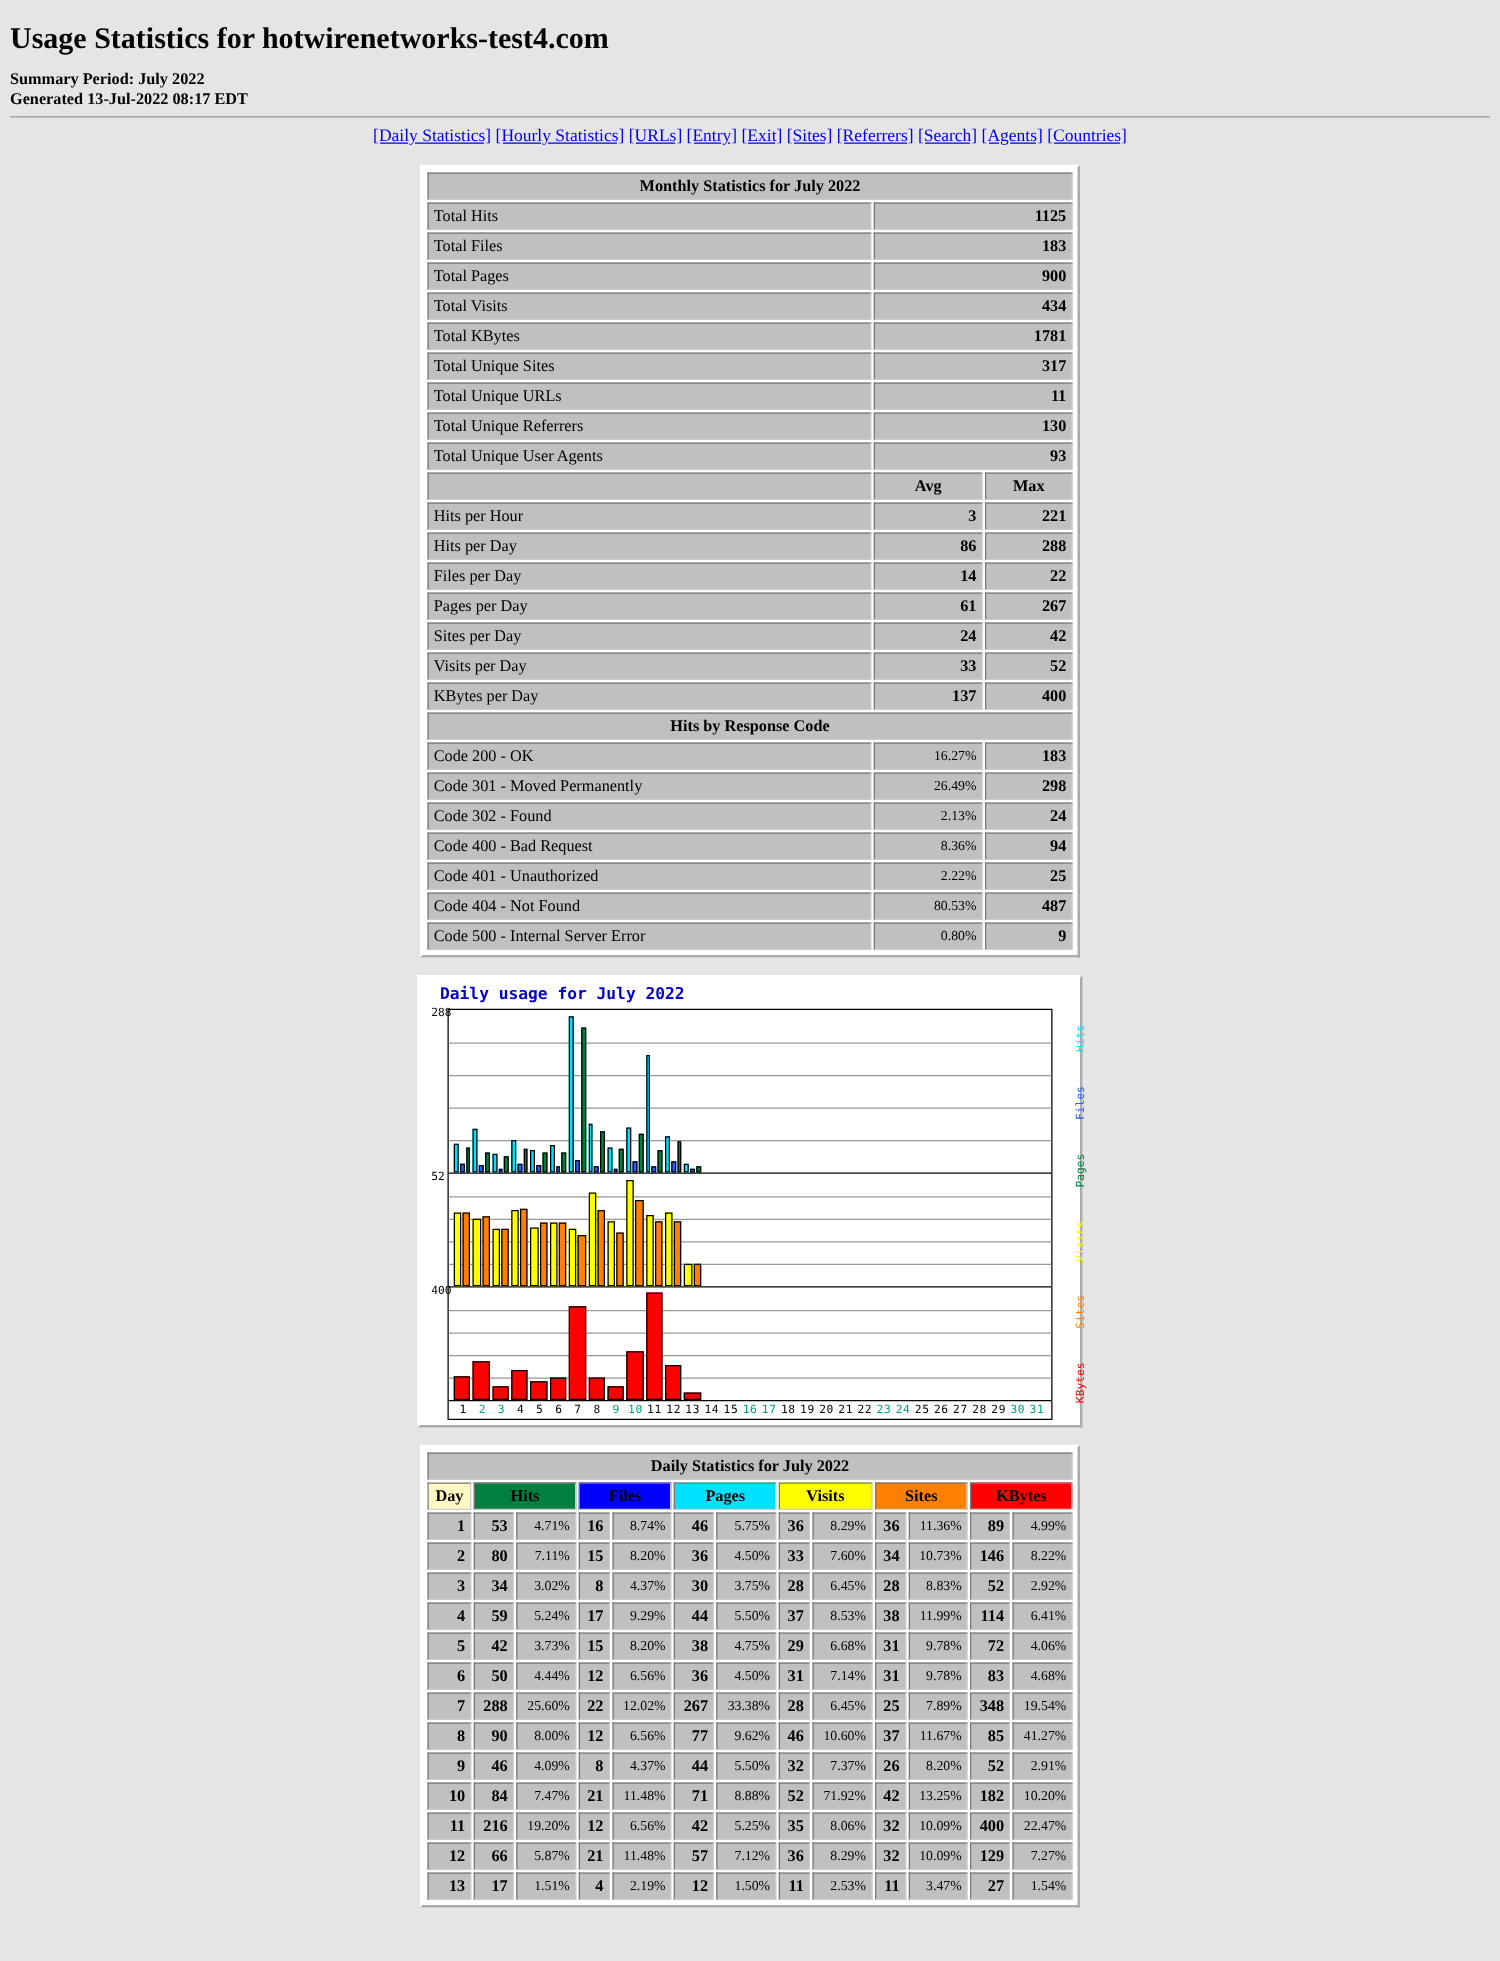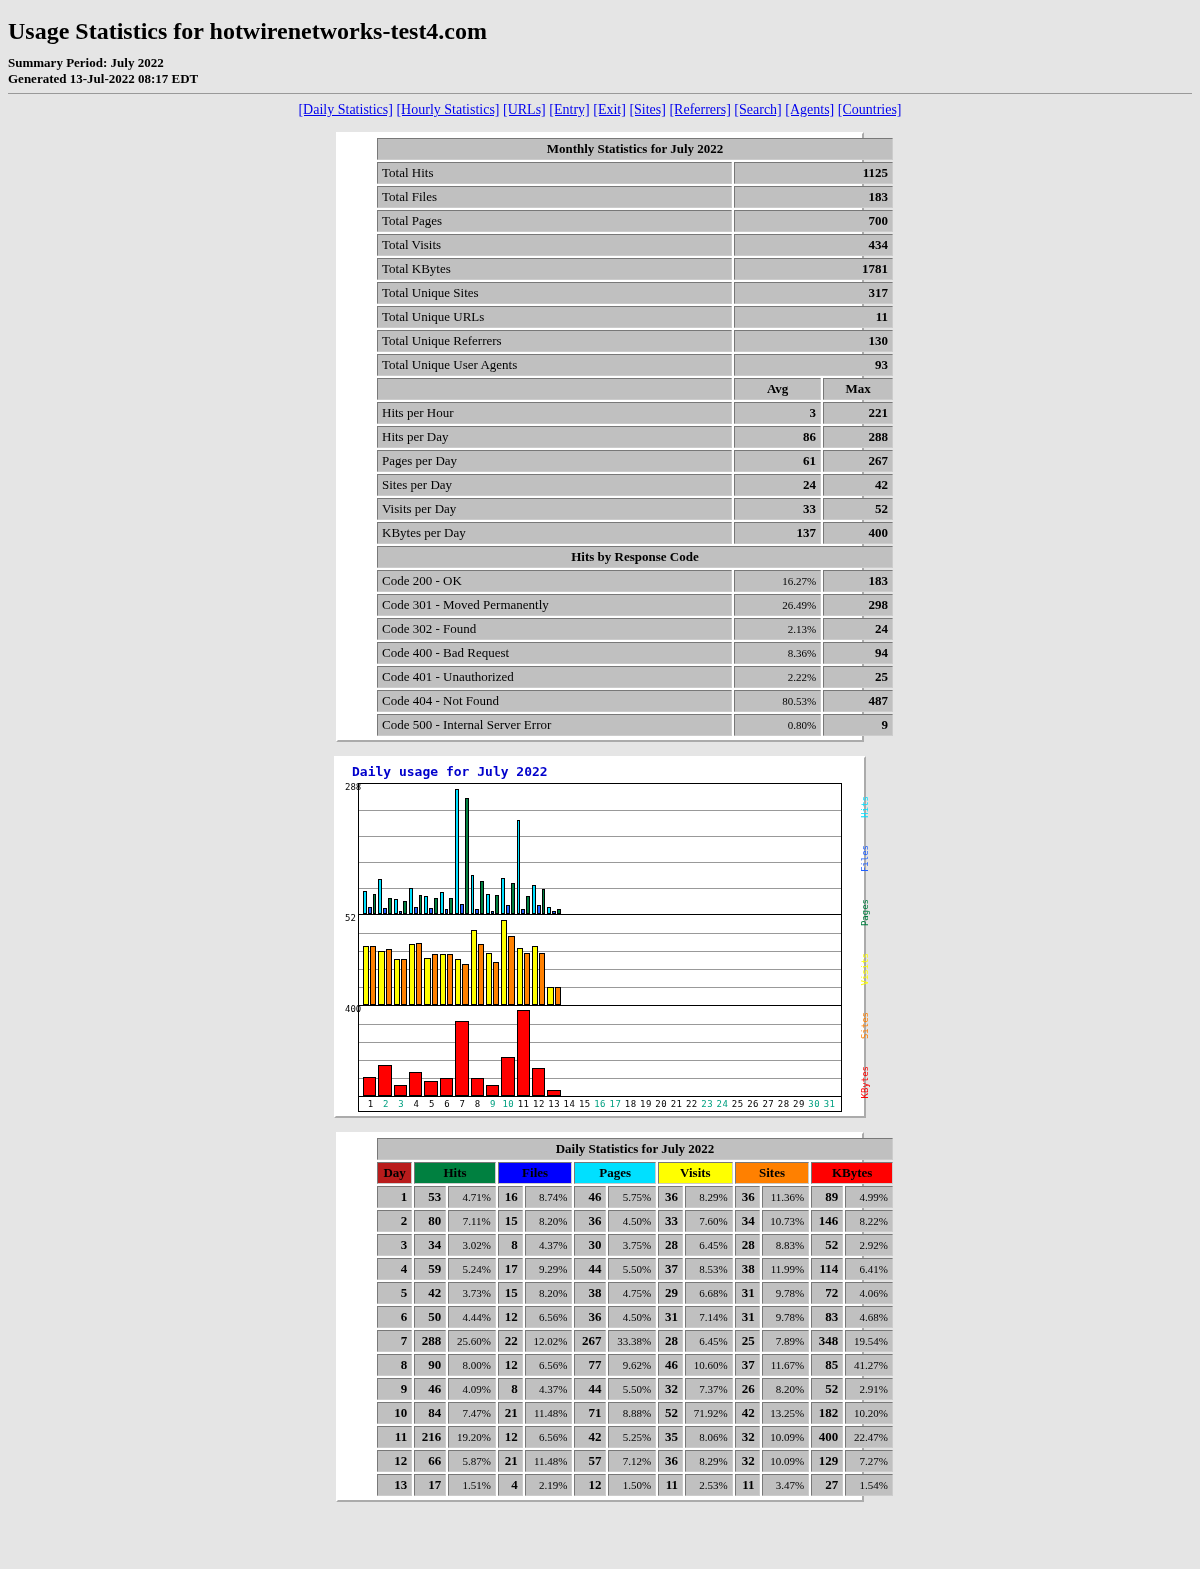--- a/index.html
+++ b/index.html
@@ -20,21 +20,20 @@
     margin: 14px auto;
     background: #fff;
     border: 2px outset #fff;
     padding: 2px;
   }
   table.stats {
     width: 100%;
     border-collapse: separate;
     border-spacing: 2px;
     font-size: 13px;
-    margin-left: 35px;
   }
   table.stats th, table.stats td {
     border: 1px inset #ccc;
     background: #C0C0C0;
     padding: 2px 4px;
     white-space: nowrap;
   }
   table.stats th { text-align: center; font-weight: bold; }
   table.stats td.label { text-align: left; }
   table.stats td.num { text-align: right; font-weight: bold; }
@@ -53,21 +52,21 @@
   .ylabel { position: absolute; left: -14px; font-family: monospace; font-size: 9px; }
   .axis-labels { font-family: monospace; font-size: 9px; letter-spacing: 0.5px;
                  padding: 2px 4px; display: flex; }
   .axis-labels span { flex: 1; text-align: center; }
   .legend { position: absolute; right: -14px; top: 0; bottom: 0; width: 14px;
             display: flex; flex-direction: column; justify-content: space-around;
             font-family: monospace; font-size: 9px; }
   .legend span { writing-mode: vertical-rl; transform: rotate(180deg); text-align: center; }
 
   
-  .daily th.day { background: #b91c1c; }
+  .daily th.day { background: #fef9c3; }
   .daily th.hits { background: #008040; }
   .daily th.files { background: #0000FF; }
   .daily th.pages { background: #00E0FF; color:#000;}
   .daily th.visits { background: #FFFF00; color:#000;}
   .daily th.sites { background: #FF8000; color:#000;}
   .daily th.kbytes { background: #FF0000; }
 </style>
 </head>
 <body>
 
@@ -89,21 +88,21 @@
         <tr>
           <td class="label">Total Hits</td>
           <td class="num" colspan="2">1125</td>
         </tr>
         <tr>
           <td class="label">Total Files</td>
           <td class="num" colspan="2">183</td>
         </tr>
         <tr>
           <td class="label">Total Pages</td>
-          <td class="num" colspan="2">700</td>
+          <td class="num" colspan="2">900</td>
         </tr>
         <tr>
           <td class="label">Total Visits</td>
           <td class="num" colspan="2">434</td>
         </tr>
         <tr>
           <td class="label">Total KBytes</td>
           <td class="num" colspan="2">1781</td>
         </tr>
       </tbody>
@@ -135,20 +134,25 @@
       <tbody id="mrows3">
         <tr>
           <td class="label">Hits per Hour</td>
           <td class="num">3</td>
           <td class="num">221</td>
         </tr>
         <tr>
           <td class="label">Hits per Day</td>
           <td class="num">86</td>
           <td class="num">288</td>
+        </tr>
+        <tr>
+          <td class="label">Files per Day</td>
+          <td class="num">14</td>
+          <td class="num">22</td>
         </tr>
         <tr>
           <td class="label">Pages per Day</td>
           <td class="num">61</td>
           <td class="num">267</td>
         </tr>
         <tr>
           <td class="label">Sites per Day</td>
           <td class="num">24</td>
           <td class="num">42</td>

